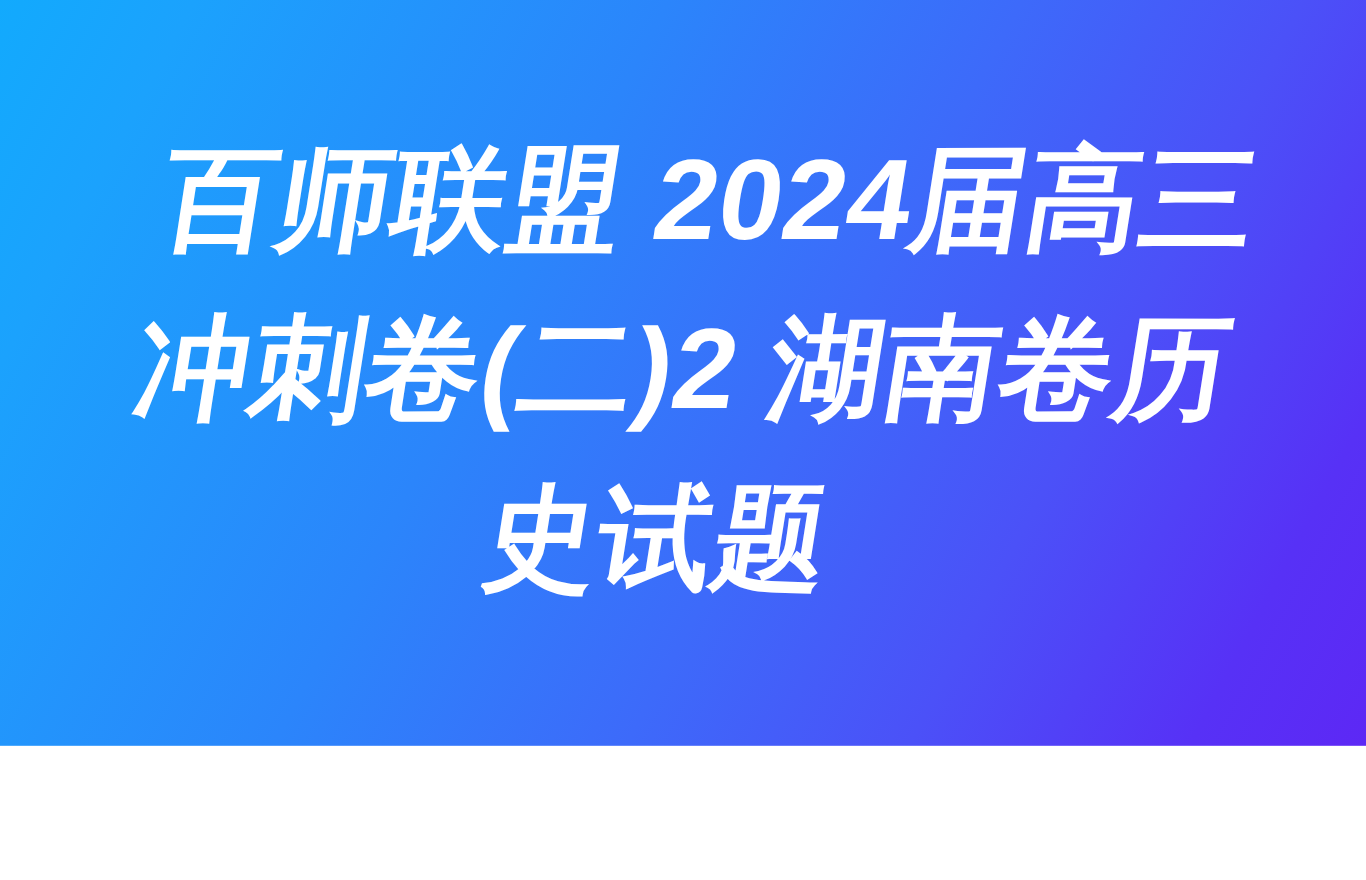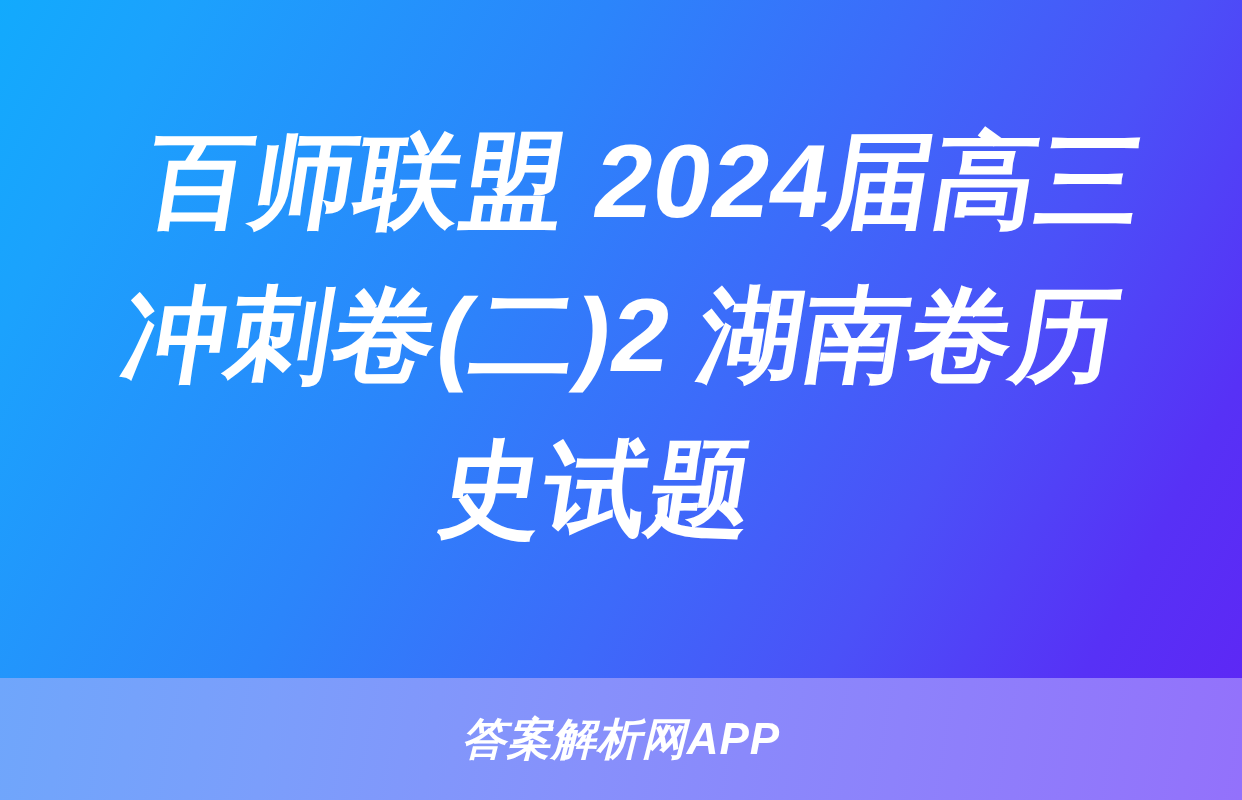--- a/index.html
+++ b/index.html
@@ -98,17 +98,14 @@
 <body>
 
 <div id="poster">
 
   <div class="hero">
     <div class="hero-inner">
       <h1 class="title">百师联盟 2024届高三冲刺卷(二)2 湖南卷历史试题</h1>
     </div>
   </div>
 
-  <div class="watermark-band">
-    <div class="watermark-text">答案解析网APP</div>
-  </div>
 
 </div>
 
 </body></html>

